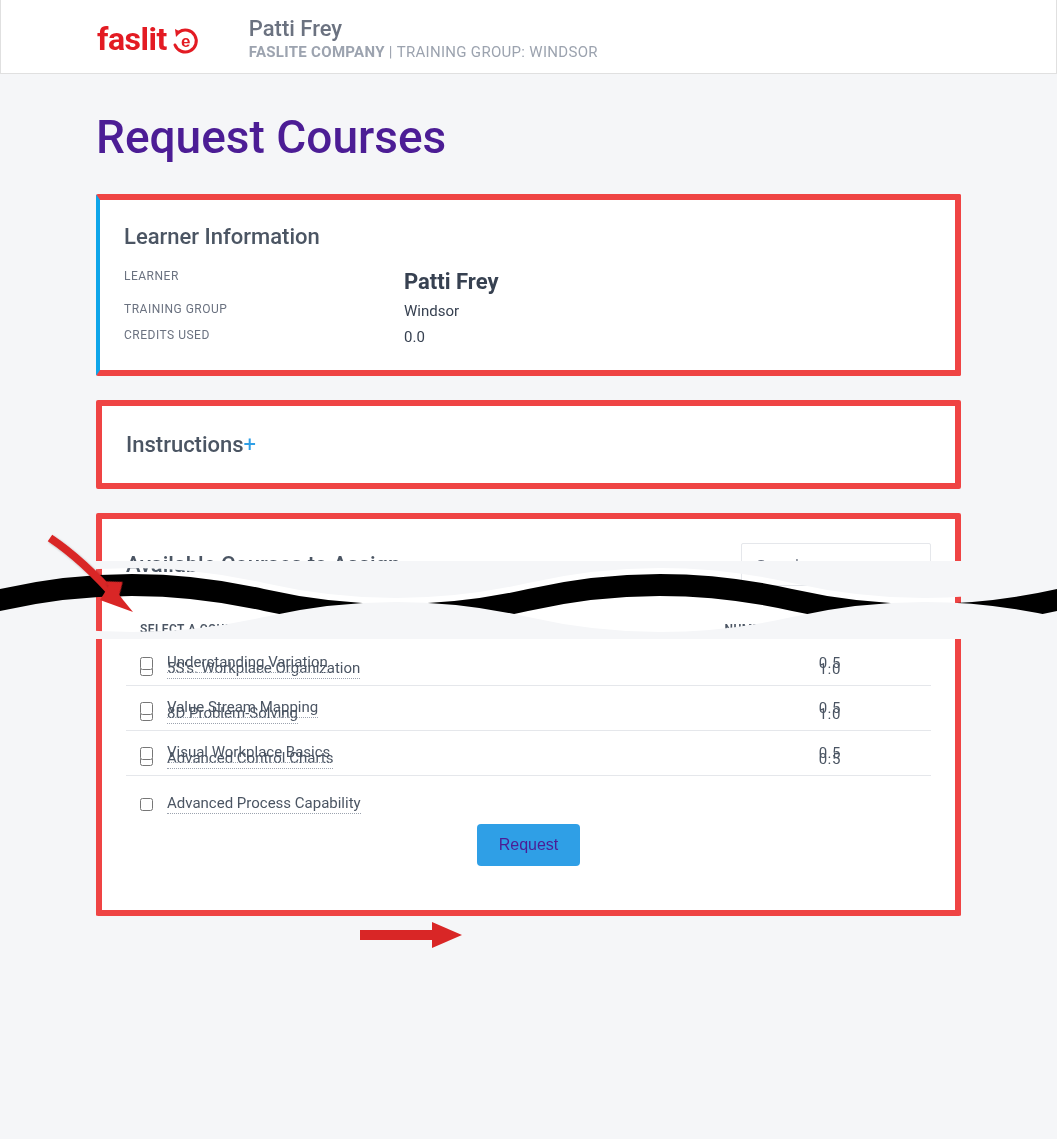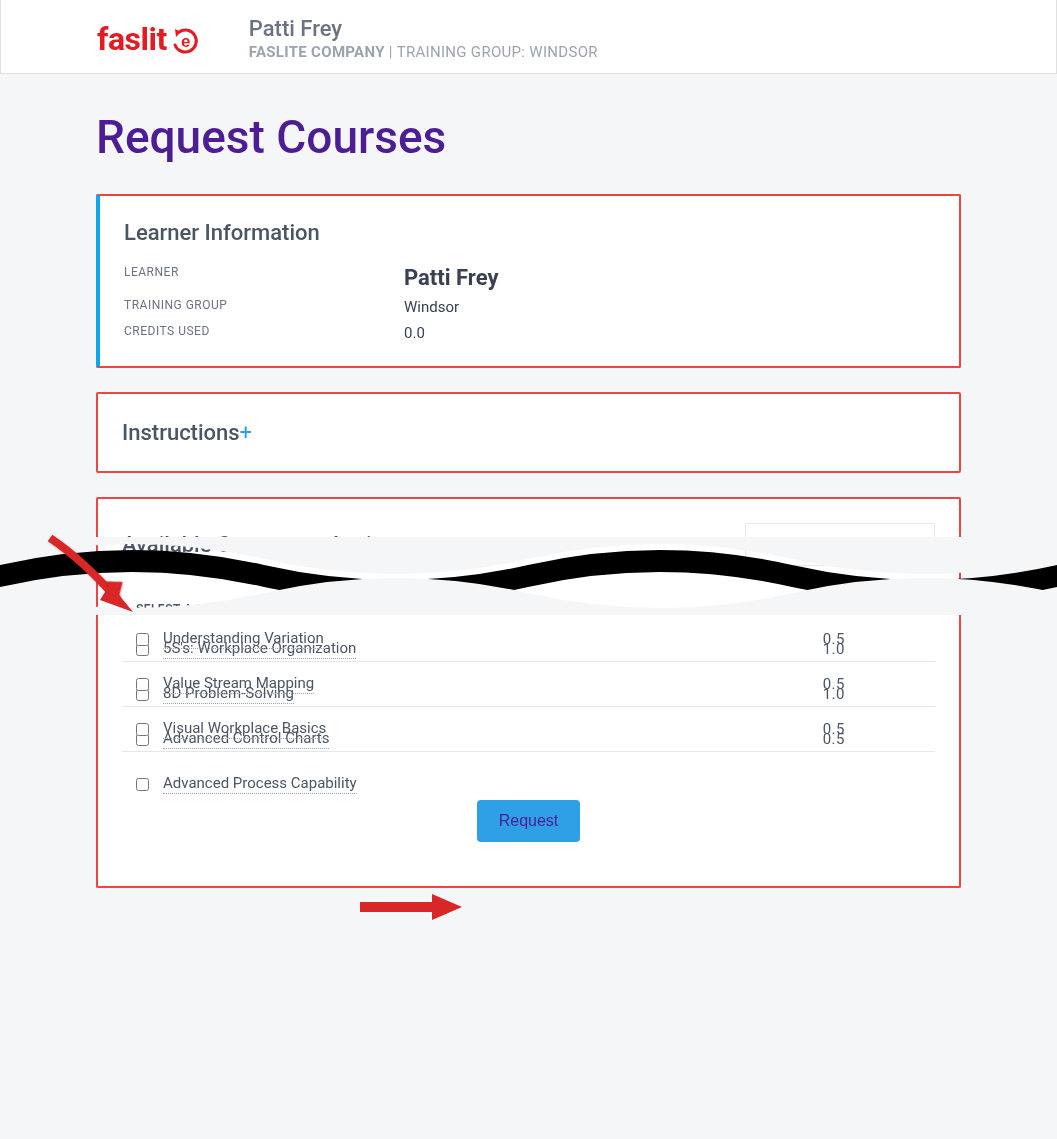--- a/index.html
+++ b/index.html
@@ -33,21 +33,21 @@
     .header-name { color: #6b7280; font-size: 22px; font-weight: 500; }
     .header-sub { color: #9ca3af; font-size: 15px; font-weight: 700; letter-spacing: 0.3px; }
     .header-sub .pipe { font-weight: 400; margin: 0 4px; }
     .header-sub .group { font-weight: 400; }
 
     .container { padding: 0 96px 40px; }
     .page-title { font-size: 46px; font-weight: 500; color: #4c1d95; margin: 36px 0 30px; font-family: "Segoe UI", Roboto, sans-serif; }
 
     .card {
       background: #fff;
-      border: 2px solid #ef4444;
+      border: 6px solid #ef4444;
       border-radius: 2px;
       margin-bottom: 24px;
       margin-top: 8px;
     }
     .card.learner { border-left: 4px solid #0ea5e9; padding: 24px; }
     .section-title { font-size: 22px; color: #4b5563; font-weight: 500; margin-bottom: 20px; }
     .info-grid { display: grid; grid-template-columns: 280px 1fr; row-gap: 8px; }
     .info-label { font-size: 12px; color: #6b7280; letter-spacing: 0.5px; }
     .info-value { font-size: 15px; color: #374151; }
     .info-value.big { font-size: 22px; font-weight: 700; color: #374151; }

